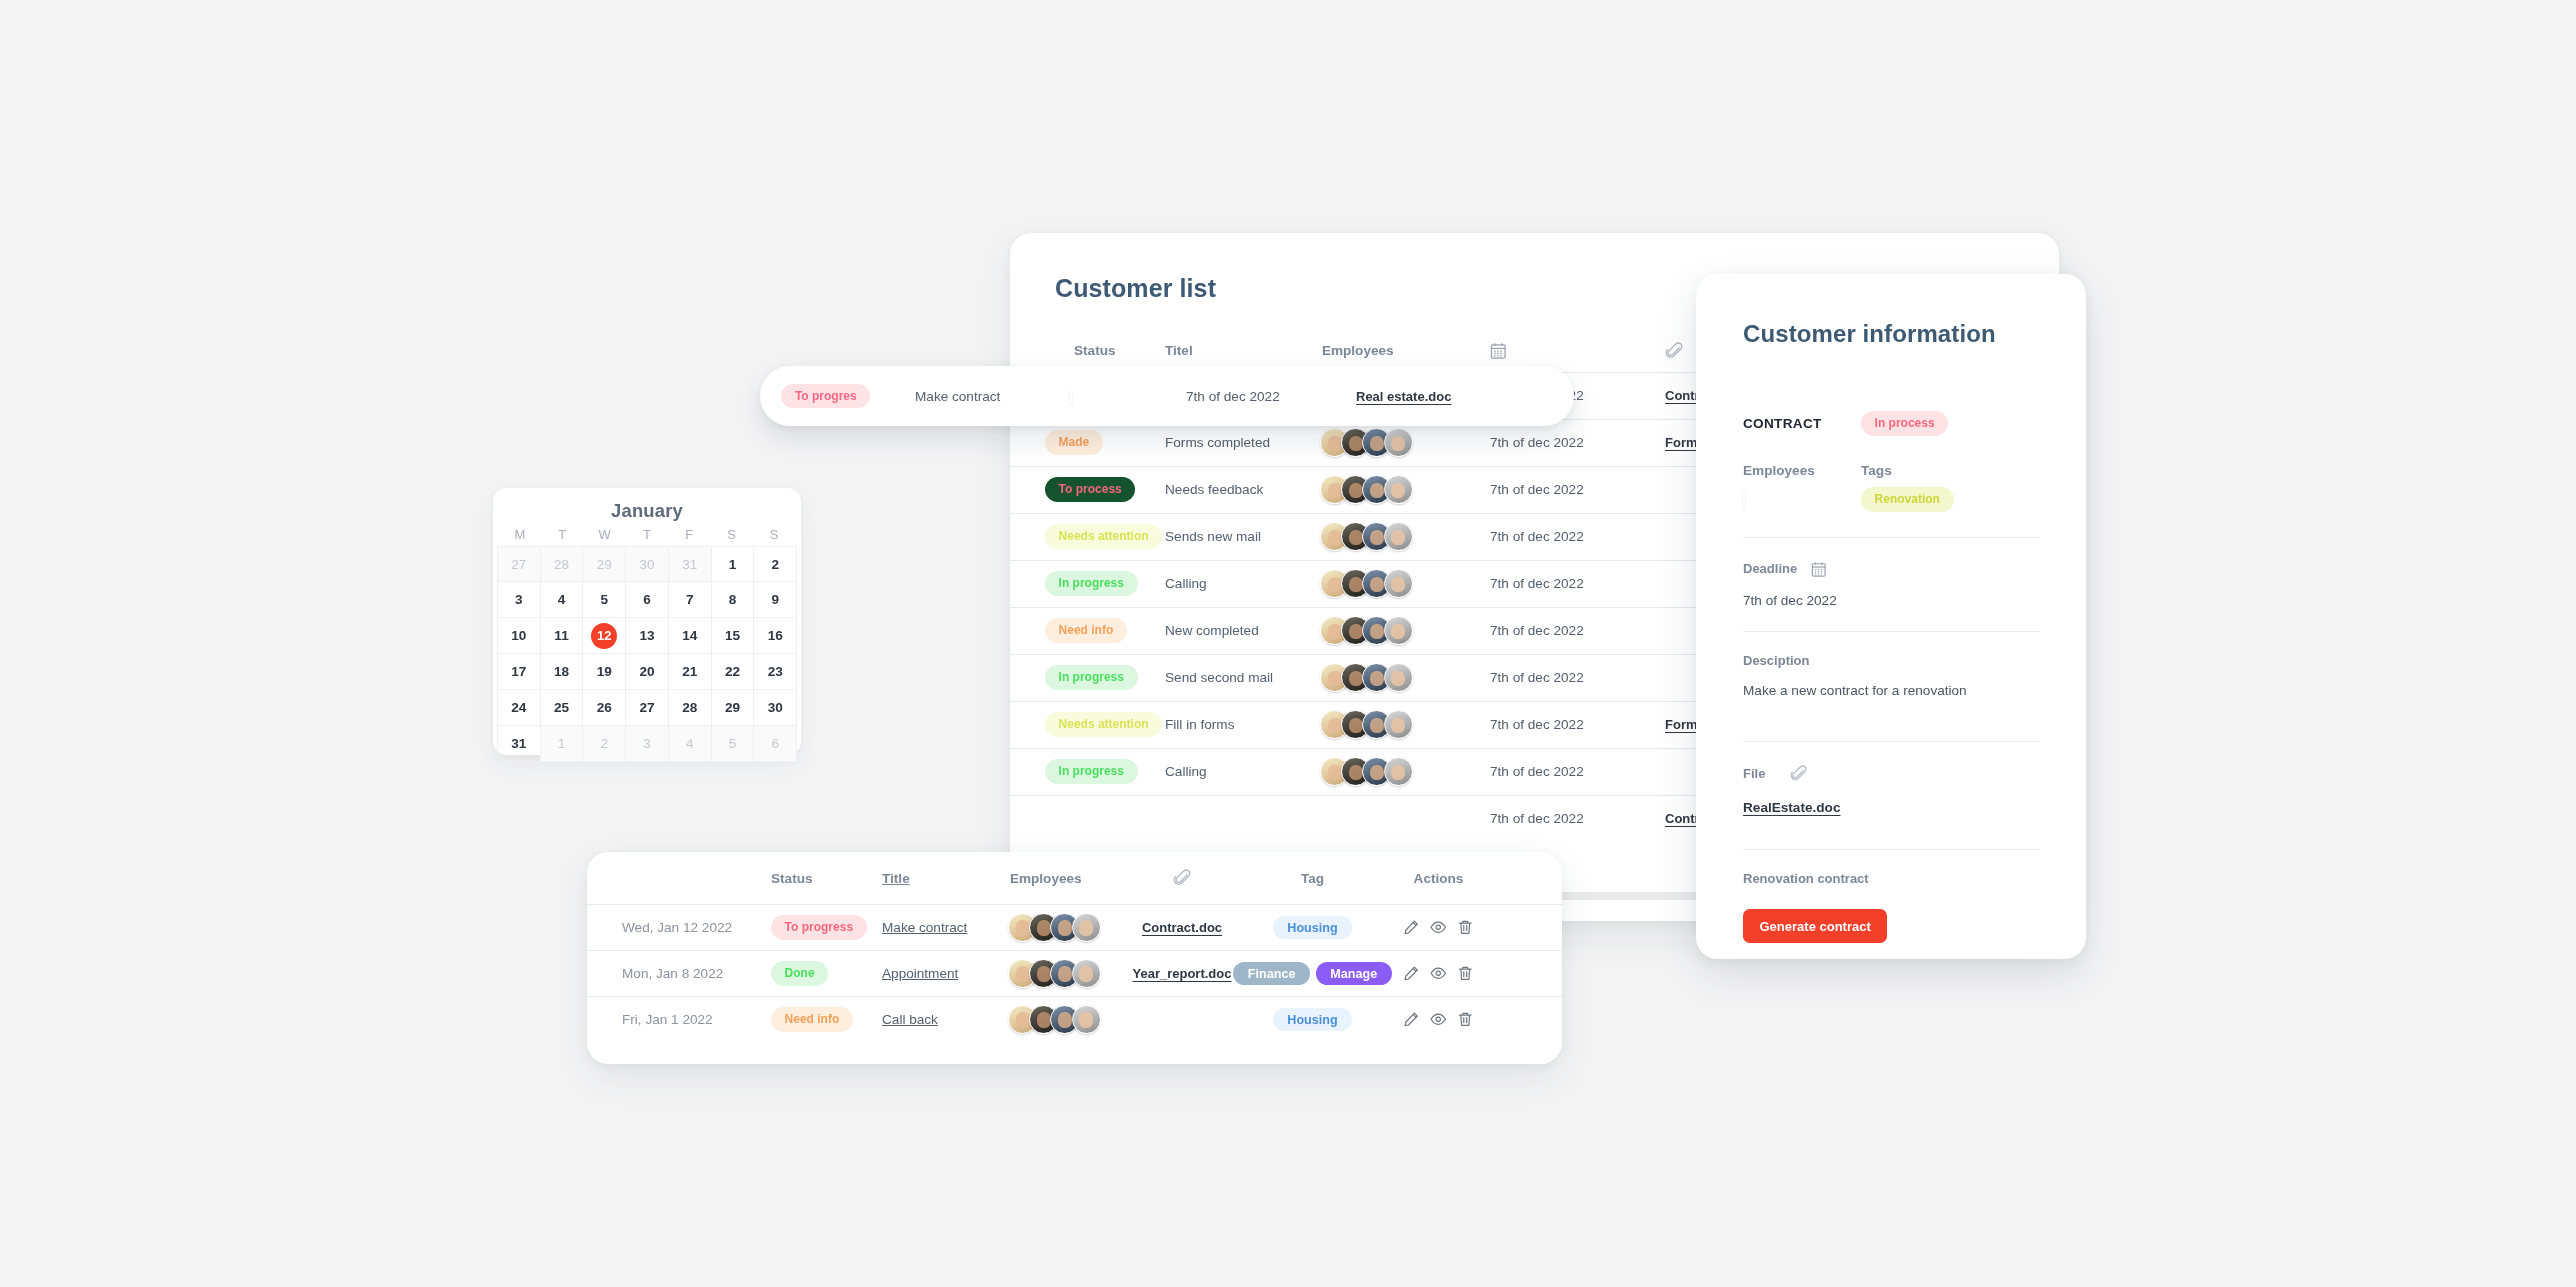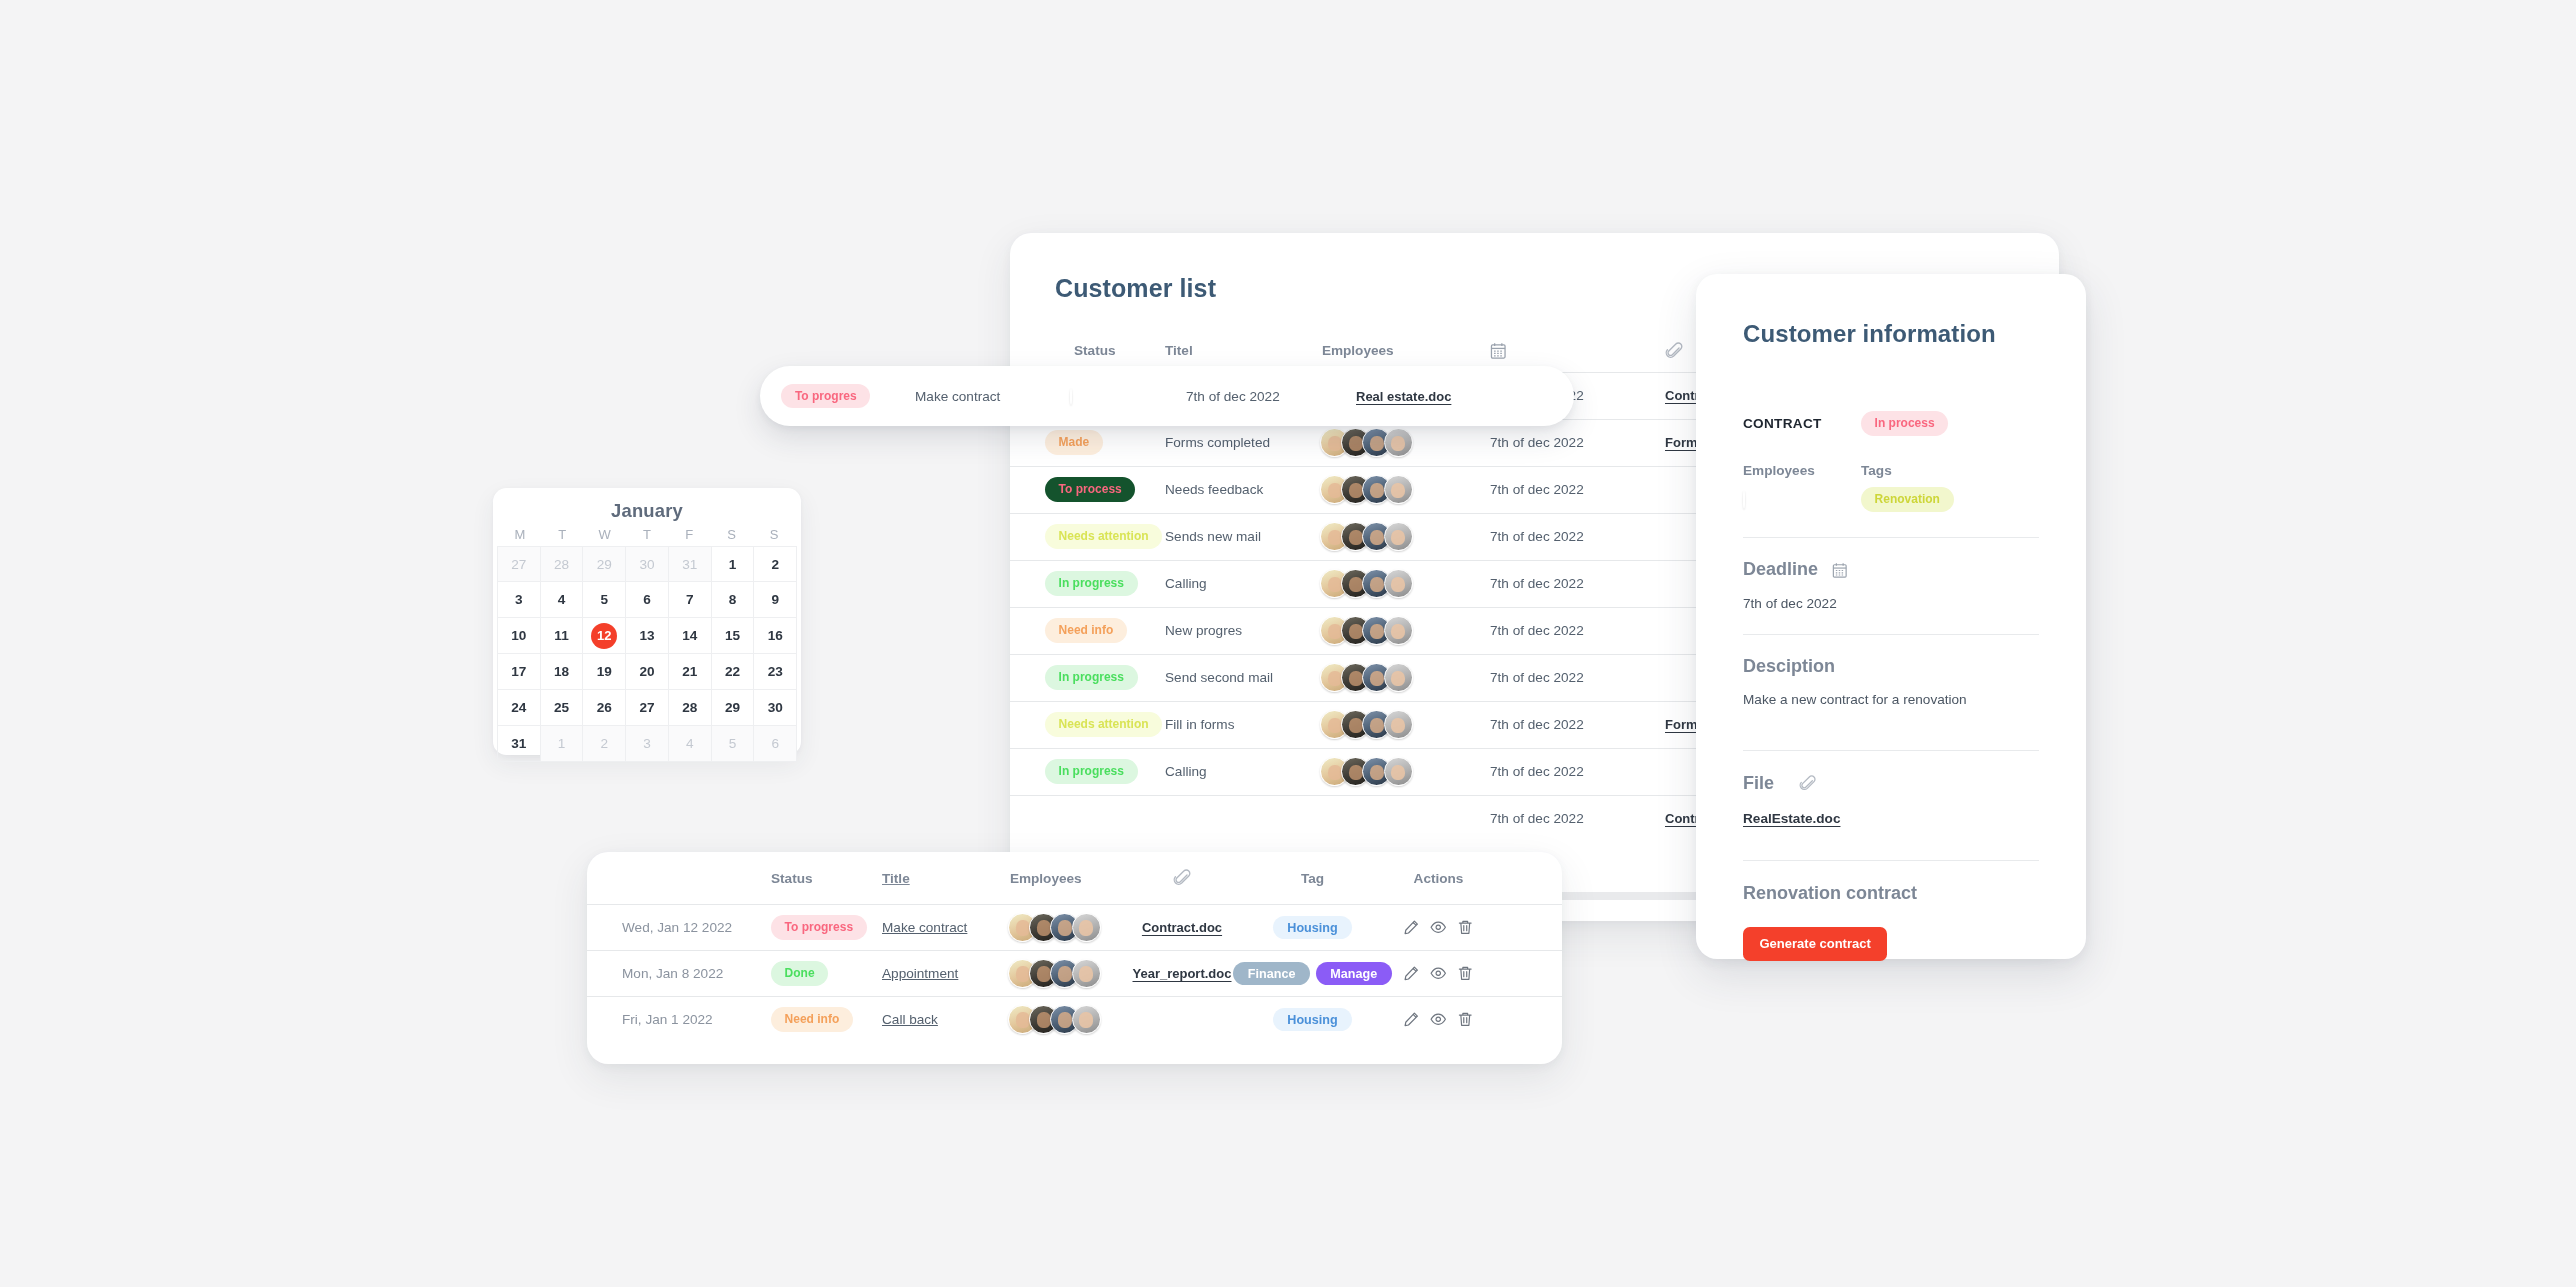--- a/index.html
+++ b/index.html
@@ -172,21 +172,21 @@
   }
   #ci-labels-row { margin-top: 27px; }
   .ci-sublabel {
     font-size: 13.6px; font-weight: bold; color: #7d8796;
   }
   #ci-emp-label { width: 118px; }
   #ci-values-row { margin-top: 9.7px; align-items: center; }
   #ci-emp-val { width: 118px; }
   .ci-divider { height: 1px; background: #e8eaec; margin: 25px 0 0 0; }
   .ci-sect { padding-top: 21.3px; }
-  .ci-sect-label { font-size: 18px; font-weight: bold; color: #7d8796; }
+  .ci-sect-label { font-size: 13px; font-weight: bold; color: #7d8796; }
   .ci-sect-value { font-size: 13.6px; color: #4b5663; margin-top: 15.5px; }
   .ci-filelink {
     display:inline-block; margin-top: 17.5px;
     font-size: 13.6px; font-weight: bold; color: #2f3742;
     text-decoration: underline; text-underline-offset: 2.9px;
   }
   #generate-contract-btn {
     margin-top: 23px;
     background: #f4402b; color: #fff;
     border: none; border-radius: 6.8px;
@@ -402,21 +402,21 @@
                 <span class="av a2"></span>
                 <span class="av a3"></span>
                 <span class="av a4"></span>
               </div>
             </div>
             <div class="c-date">7th of dec 2022</div>
             <div class="c-file"></div>
           </div>
           <div class="cl-row">
             <div class="c-status"><span class="badge b-needinfo">Need info</span></div>
-            <div class="c-title">New progres</div>
+            <div class="c-title">New completed</div>
             <div class="c-emp">
               <div class="avstack">
                 <span class="av a1"></span>
                 <span class="av a2"></span>
                 <span class="av a3"></span>
                 <span class="av a4"></span>
               </div>
             </div>
             <div class="c-date">7th of dec 2022</div>
             <div class="c-file"></div>

